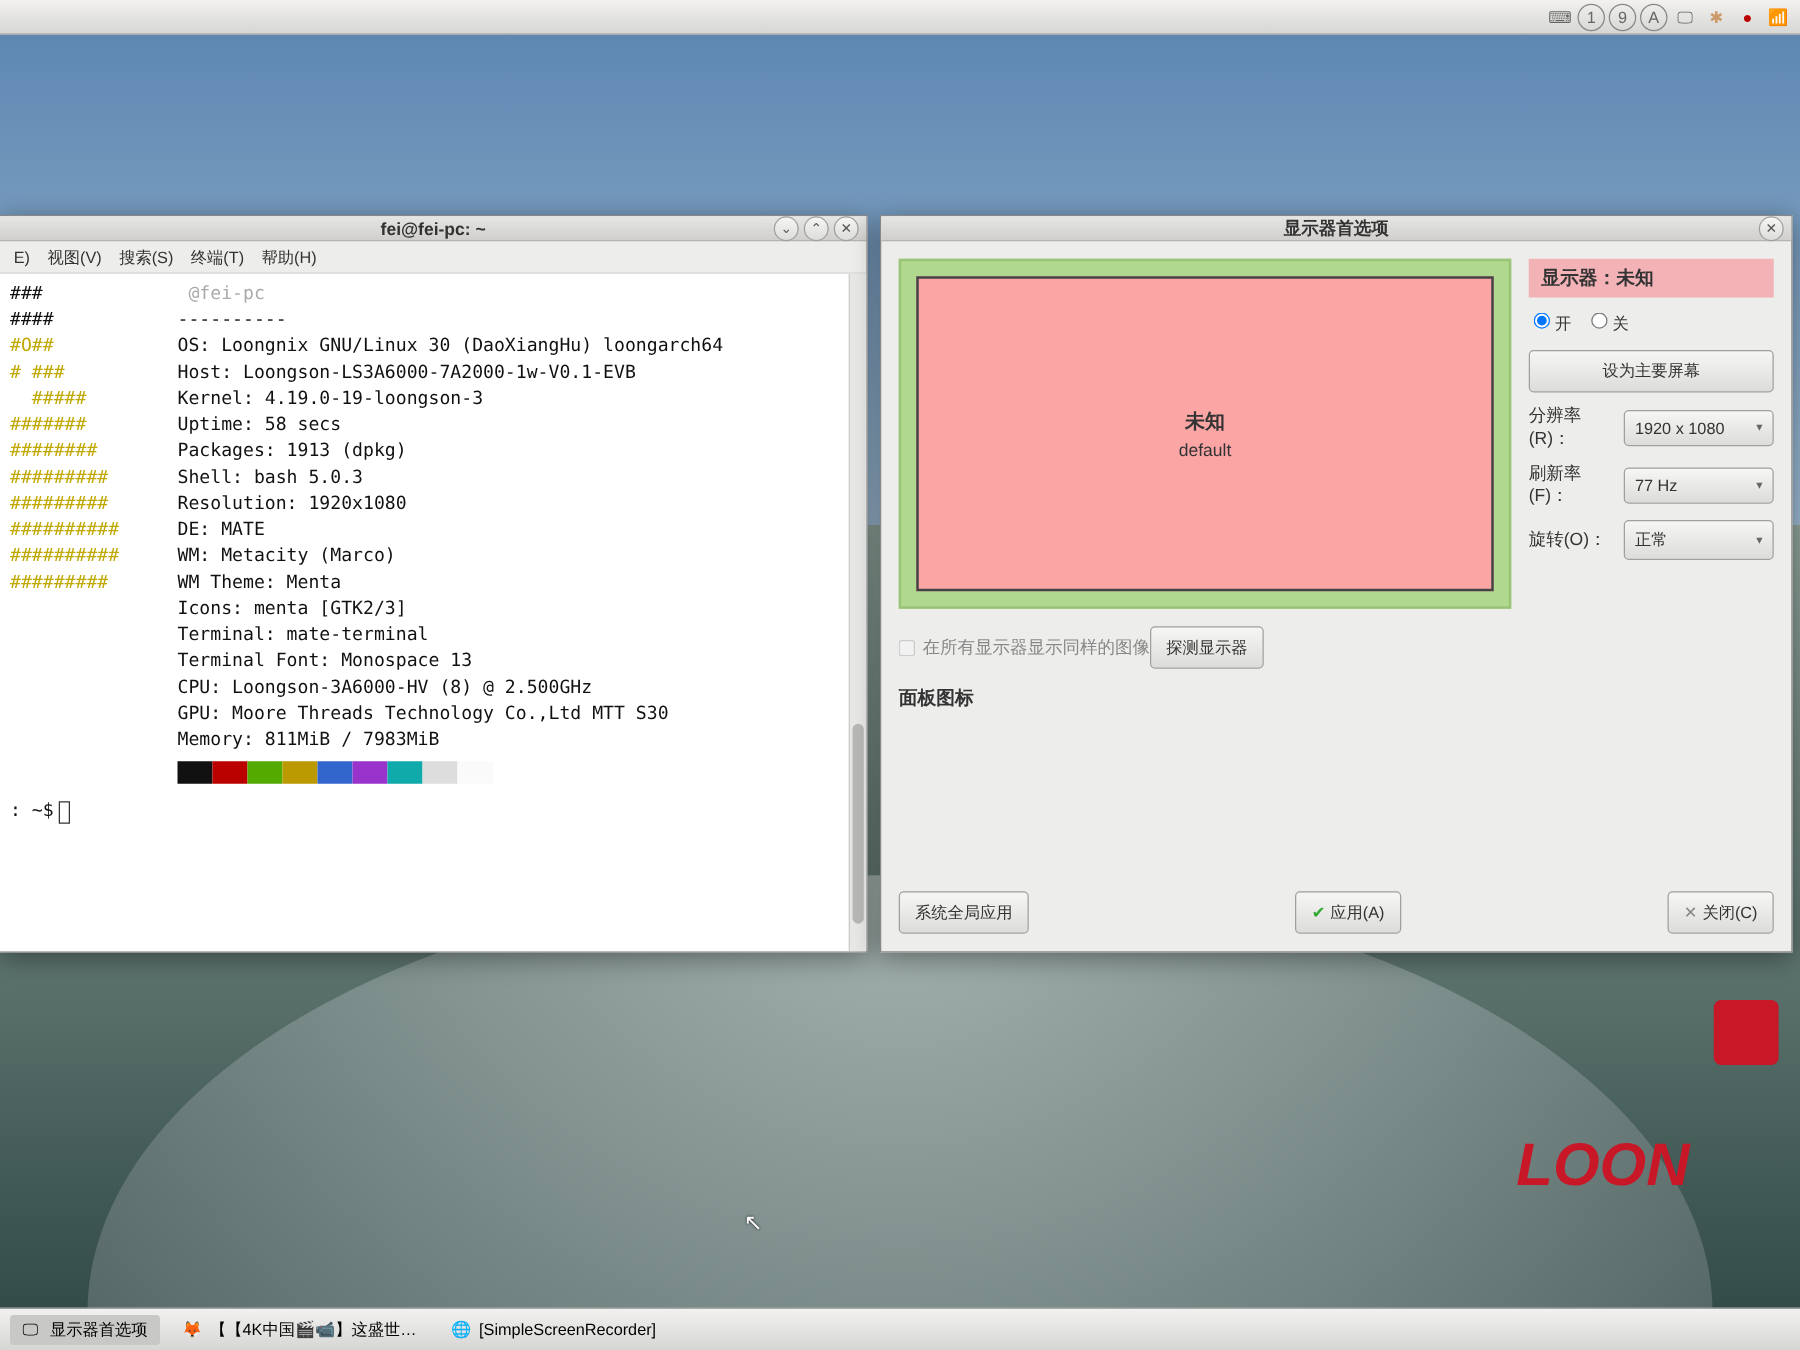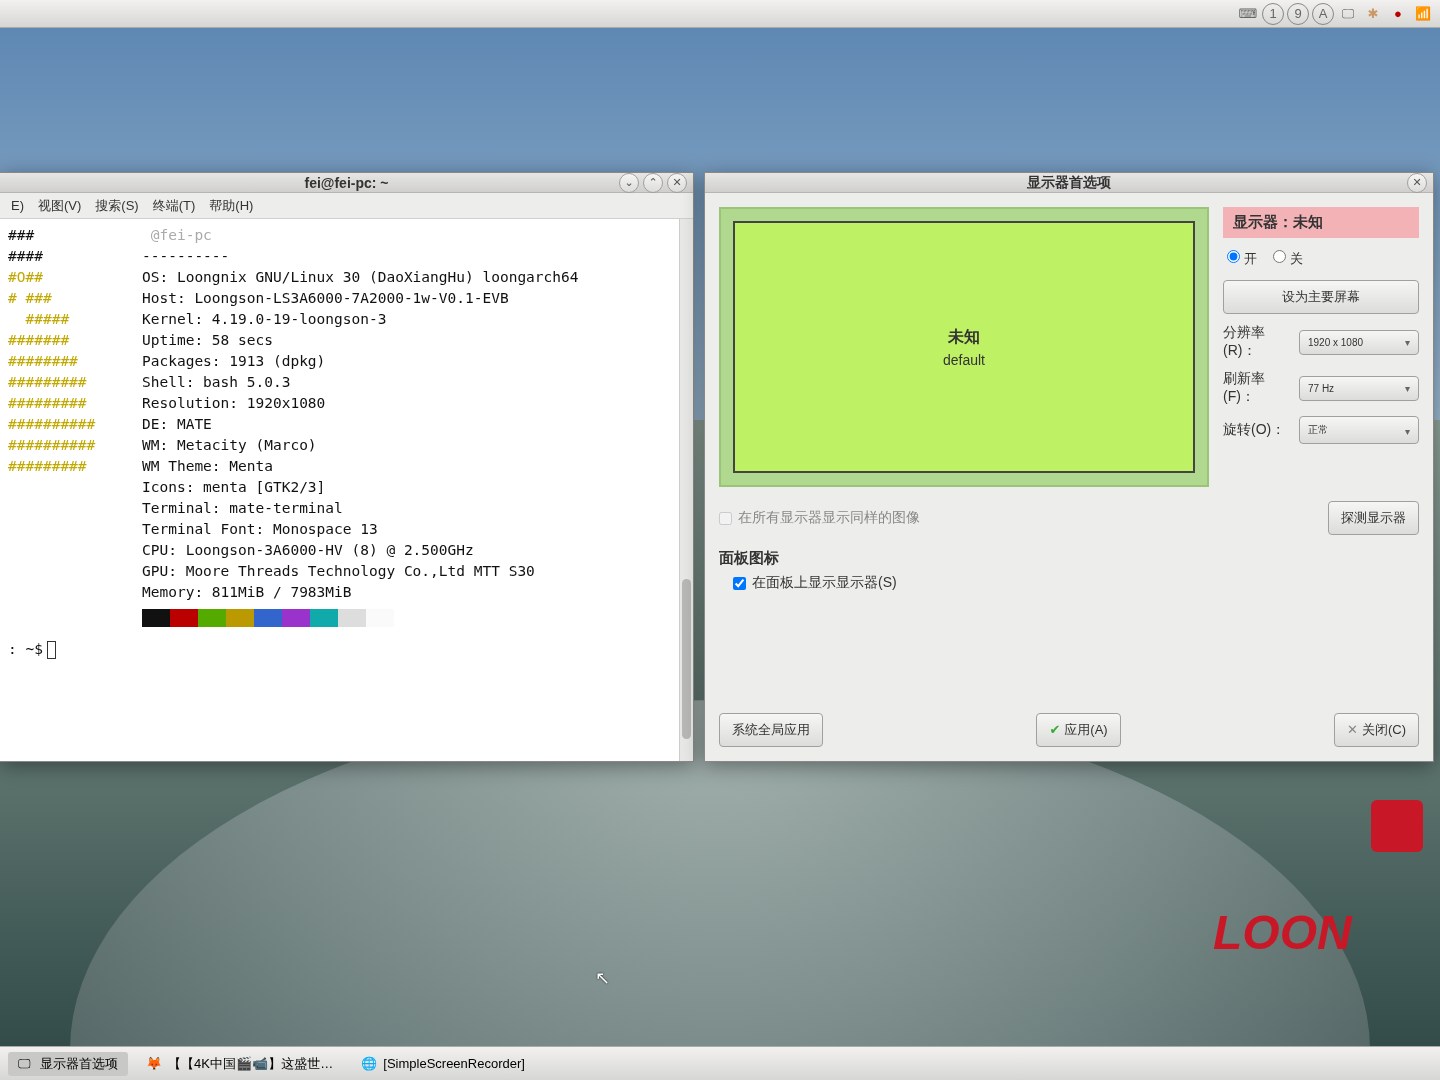--- a/index.html
+++ b/index.html
@@ -92,45 +92,45 @@
   box-shadow: 0 4px 20px rgba(0,0,0,0.4);
   display: flex; flex-direction: column;
 }
 .dw-body { flex: 1; padding: 14px; display: flex; flex-direction: column; }
 .dw-main { display: flex; gap: 14px; }
 .monitor-preview {
   width: 490px; height: 280px; background: #b0d98f; border: 2px solid #9ac478;
   padding: 12px; position: relative;
 }
 .monitor-rect {
-  width: 100%; height: 100%; background: #bef264; border: 2px solid #444;
+  width: 100%; height: 100%; background: #fca5a5; border: 2px solid #444;
   display: flex; flex-direction: column; align-items: center; justify-content: center;
   font-size: 14px; color: #333; text-align: center;
 }
 .monitor-rect .mname { font-weight: bold; font-size: 16px; margin-bottom: 4px; }
 .dw-side { flex: 1; display: flex; flex-direction: column; gap: 10px; font-size: 14px; }
 .dw-label-bar {
   background: #f3b3b6; padding: 6px 10px; font-weight: bold; color: #333; font-size: 15px;
 }
 .radio-row { display: flex; gap: 16px; padding: 2px 4px; font-size: 13px; color: #333; }
 .radio-row input { margin-right: 4px; }
 .gtk-btn {
   padding: 7px 12px; background: linear-gradient(180deg, #f6f6f4 0%, #dcdcda 100%);
   border: 1px solid #a0a09e; border-radius: 4px; font-size: 13px; color: #333;
   cursor: pointer; text-align: center;
 }
 .form-row { display: flex; align-items: center; gap: 6px; }
 .form-row label { flex: 1; font-size: 14px; color: #333; }
 .select {
   width: 120px; padding: 6px 8px; background: linear-gradient(180deg, #f6f6f4 0%, #dcdcda 100%);
-  border: 1px solid #a0a09e; border-radius: 4px; font-size: 10px; color: #333;
-  display: flex; justify-content: space-between; align-items: flex-end; cursor: pointer;
+  border: 1px solid #a0a09e; border-radius: 4px; font-size: 13px; color: #333;
+  display: flex; justify-content: space-between; align-items: center; cursor: pointer;
 }
 .select::after { content: "▾"; font-size: 10px; color: #666; }
-.dw-mid { margin-top: 14px; display: flex; align-items: center; justify-content: space-between; }
+.dw-mid { margin-top: 14px; display: flex; align-items: center; }
 .check-row { display: flex; align-items: center; gap: 6px; font-size: 14px; color: #888; }
 .check-row.enabled { color: #333; }
 .section-h { font-weight: bold; margin-top: 14px; font-size: 15px; color: #333; }
 .dw-footer { margin-top: auto; display: flex; justify-content: space-between; gap: 8px; padding-top: 14px; }
 .gtk-btn .ico { margin-right: 4px; }
 
 
 .logo-corner {
   position: absolute; right: 17px; bottom: 120px; width: 210px; height: 160px;
   color: #c81828; font-weight: 900; font-style: italic; font-size: 48px;
@@ -329,24 +329,20 @@
       </div>
     </div>
     <div class="dw-mid">
       <label class="check-row">
         <input type="checkbox" disabled="" style="">
           <span>在所有显示器显示同样的图像</span>
       </label>
       <div class="gtk-btn">探测显示器</div>
     </div>
     <div class="section-h">面板图标</div>
-    <label class="check-row enabled" style="margin-top:6px; margin-left:14px;">
-      <input type="checkbox" checked="" style="">
-        <span>在面板上显示显示器(S)</span>
-    </label>
     <div class="dw-footer">
       <div class="gtk-btn">系统全局应用</div>
       <div class="gtk-btn"><span class="ico" style="color:#3a3;">✔</span><span>应用(A)</span></div>
       <div class="gtk-btn"><span class="ico" style="color:#888;">✕</span><span>关闭(C)</span></div>
     </div>
   </div>
 </div>
 
 <div class="logo-corner">
   <div class="logo-square"></div>

